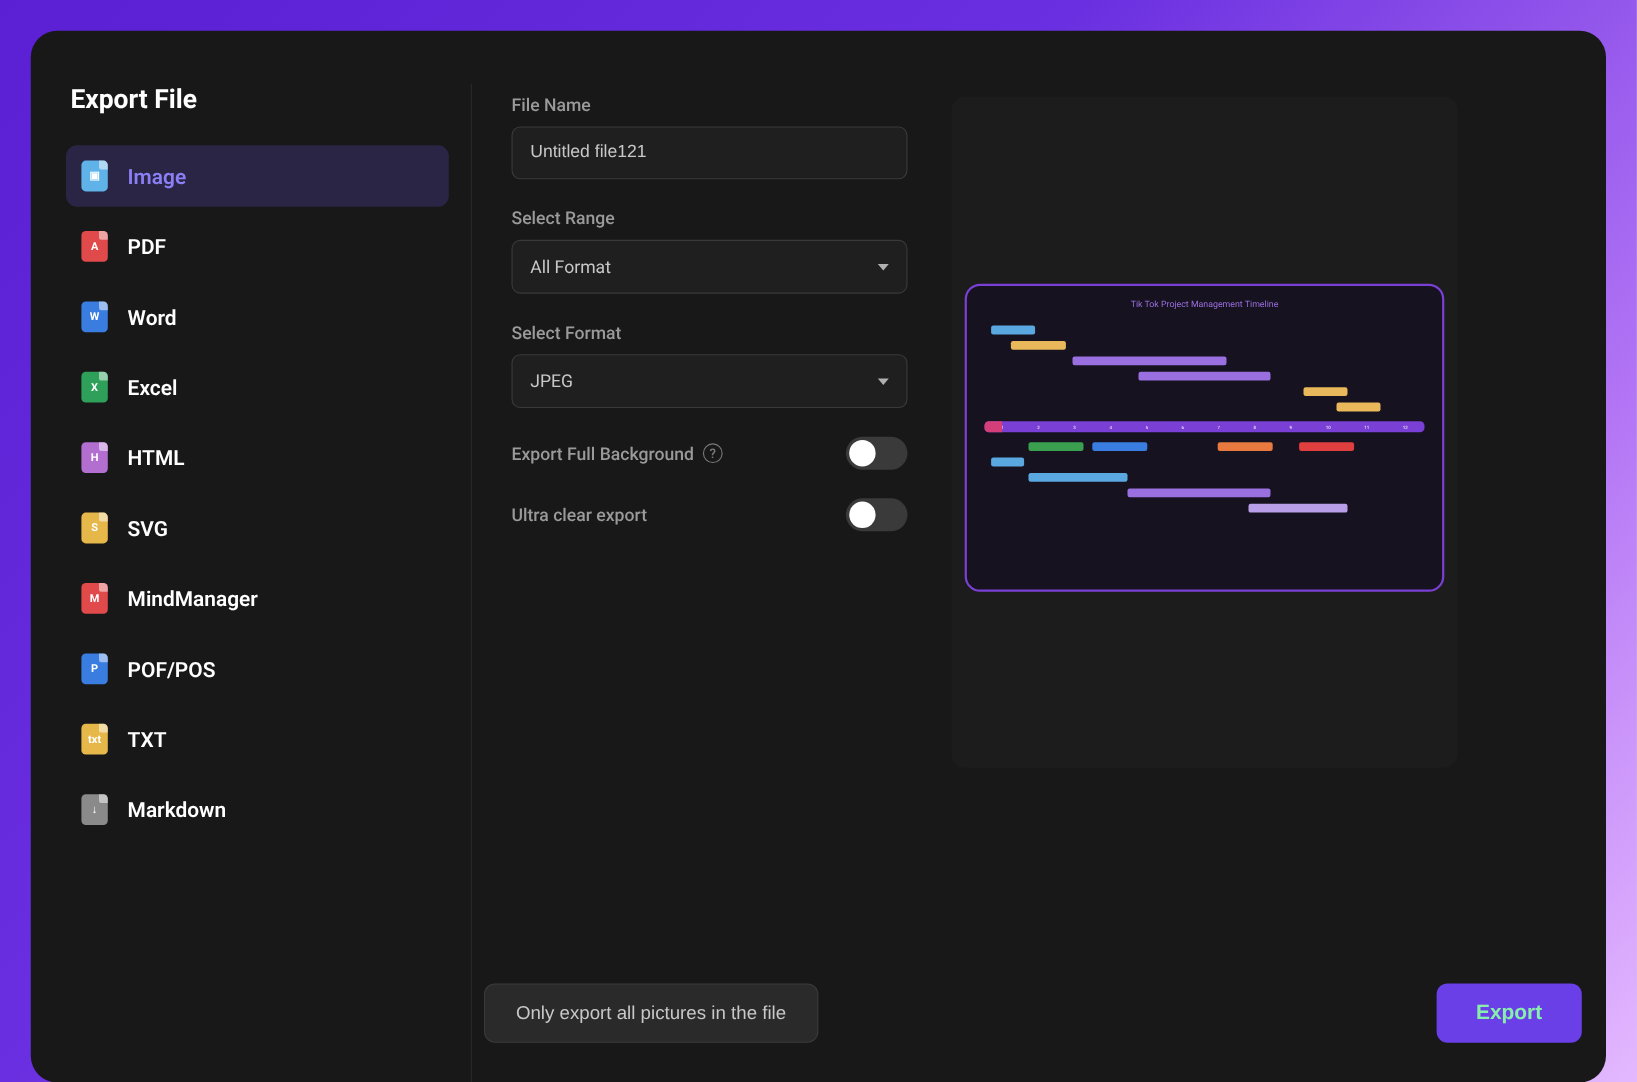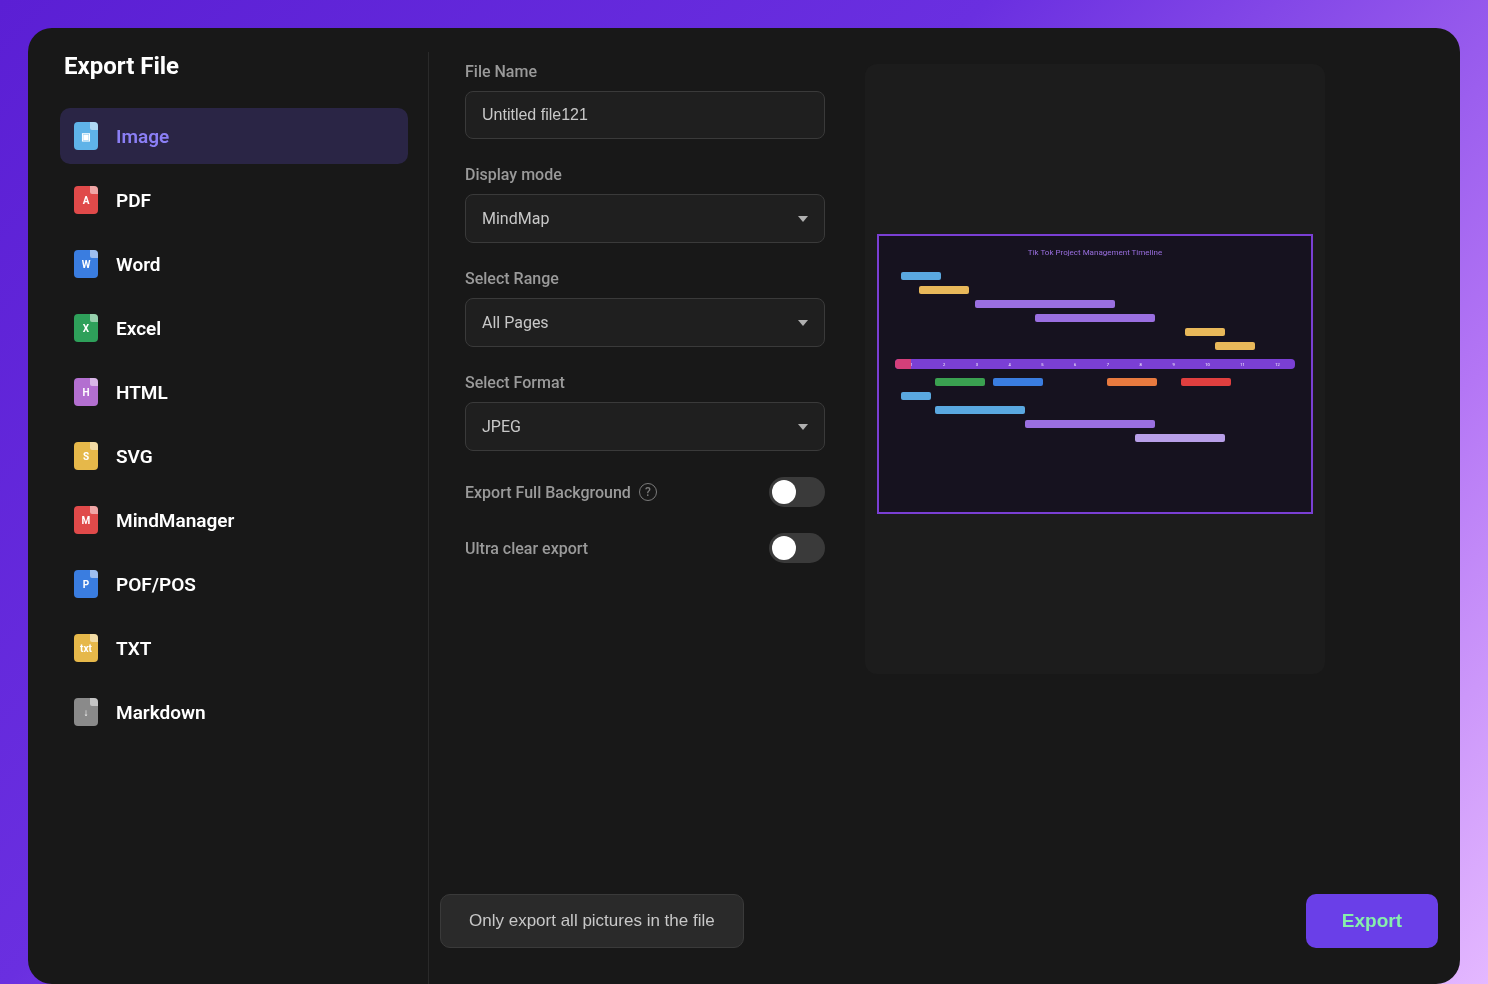--- a/index.html
+++ b/index.html
@@ -15,21 +15,21 @@
   height: 984px;
   padding: 28px 28px 0 28px;
   overflow: hidden;
 }
 
 .app-window {
   background: #181818;
   border-radius: 24px;
   width: 100%;
   height: 100%;
-  padding-top: 24px;
+  padding-top: 48px;
   display: flex;
   overflow: hidden;
 }
 
 .sidebar {
   width: 400px;
   padding: 0 20px 0 32px;
 }
 
 .sidebar-title {
@@ -213,21 +213,21 @@
   background: #1c1c1c;
   border-radius: 12px;
   width: 460px;
   height: 610px;
   padding: 170px 12px 0 12px;
 }
 
 .preview-image {
   background: #16121f;
   border: 2px solid #7a3fd4;
-  border-radius: 0;
+  border-radius: 14px;
   height: 280px;
   position: relative;
   padding: 12px 16px;
 }
 
 .preview-title {
   color: #9a6fe0;
   font-size: 8px;
   text-align: center;
   margin-bottom: 14px;
@@ -373,32 +373,25 @@
   <div class="divider"></div>
 
   <main class="main">
     <div class="form-col">
 
       <div class="form-group">
         <label class="form-label">File Name</label>
         <input class="form-input" type="text" value="Untitled file121" style="">
       </div>
 
-      <div class="form-group">
-        <label class="form-label">Display mode</label>
-        <div class="form-select">
-          <span>MindMap</span>
-          <span class="chevron-down"></span>
-        </div>
-      </div>
 
       <div class="form-group">
         <label class="form-label">Select Range</label>
         <div class="form-select">
-          <span>All Pages</span>
+          <span>All Format</span>
           <span class="chevron-down"></span>
         </div>
       </div>
 
       <div class="form-group">
         <label class="form-label">Select Format</label>
         <div class="form-select">
           <span>JPEG</span>
           <span class="chevron-down"></span>
         </div>

